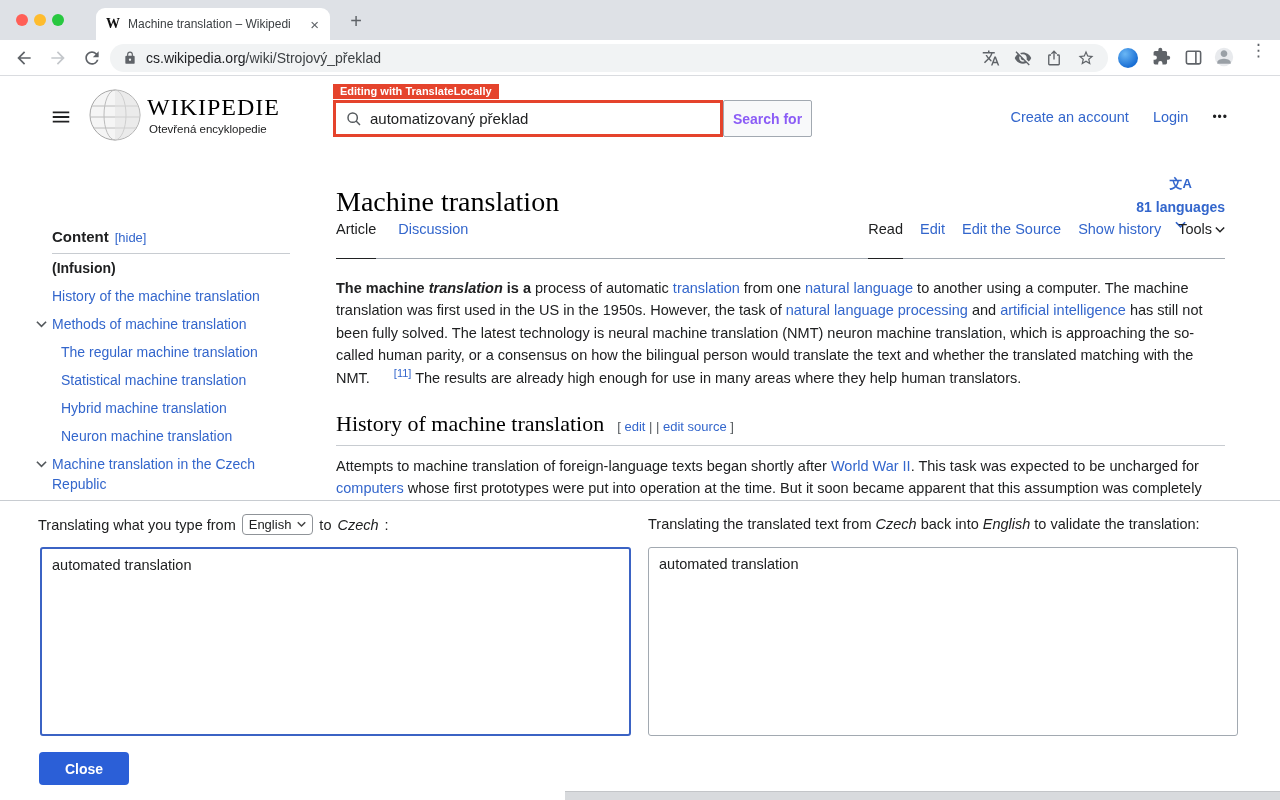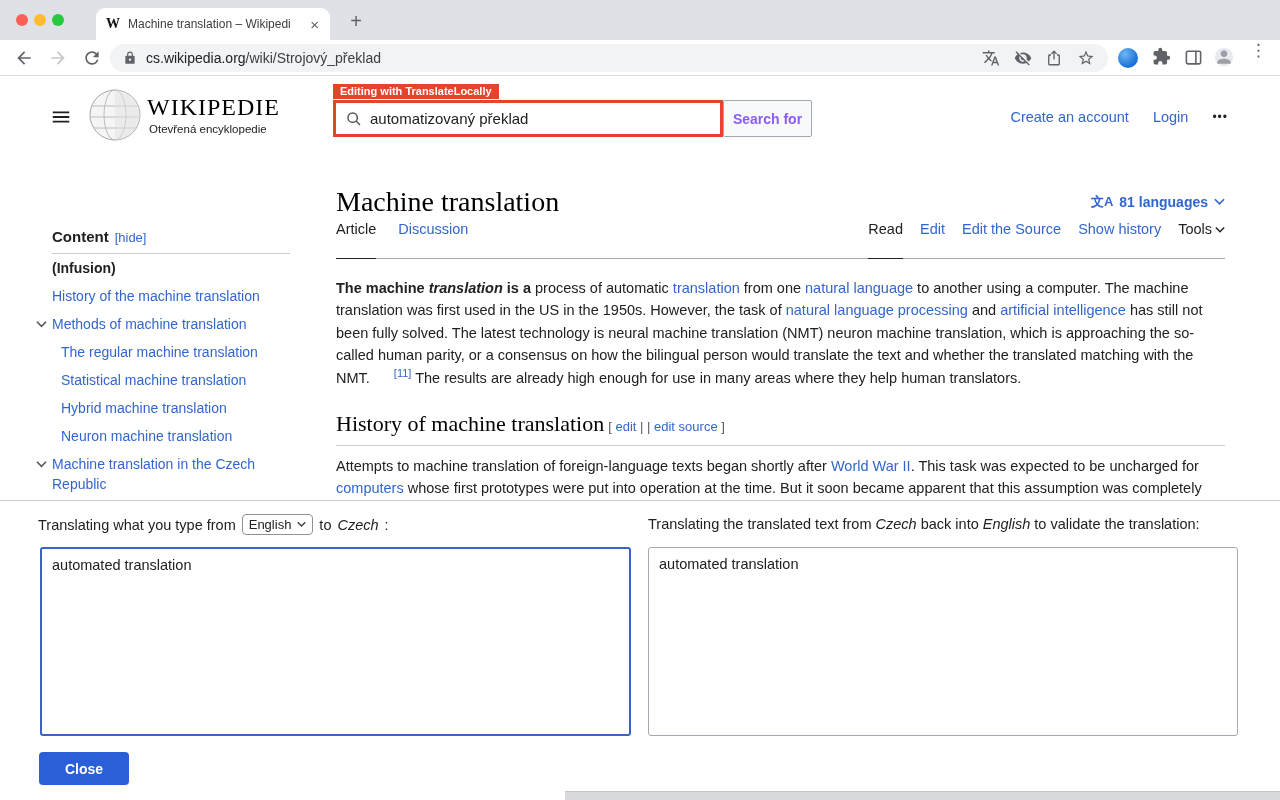--- a/index.html
+++ b/index.html
@@ -66,32 +66,32 @@
   .sb-item a { color:#3366cc; text-decoration:none; cursor:pointer; }
   .sb-item.bold { font-weight:bold; color:#202122; }
   .sb-item.sub { padding-left:9px; }
   .sb-item .tog { position:absolute; left:-16px; top:9px; width:11px; height:11px; color:#54595d; cursor:pointer; }
   .sb-item.wrap { white-space:normal; line-height:20px; padding:4px 0; }
 
   
   .wiki-main { position:absolute; left:336px; top:108px; width:889px; }
   .title-row { display:flex; justify-content:space-between; align-items:center; height:36px; }
   .page-title { font-family:"Liberation Serif", serif; font-size:28px; font-weight:normal; color:#000; }
-  .langs { display:flex; align-items:center; gap:6px; color:#3366cc; font-size:14px; font-weight:bold; cursor:pointer; }
+  .langs { display:flex; align-items:center; gap:6px; color:#3366cc; font-size:14px; font-weight:bold; cursor:pointer;flex-direction:column; }
   .langicon { font-size:13px; font-weight:bold; }
   .chev { width:11px; height:8px; }
   .tabs-row { margin-top:13px; display:flex; justify-content:space-between; border-bottom:1px solid #a2a9b1; height:26px; font-size:14.5px; }
   .trow-left, .trow-right { display:flex; gap:22px; align-items:flex-end; }
   .trow-right { gap:17px; }
   .ptab { padding-bottom:21px; cursor:pointer; color:#3366cc; }
   .ptab.dark { color:#202122; }
   .ptab.active { border-bottom:1px solid #202122; margin-bottom:-1px; color:#202122; }
   .ptab .chev { margin-left:3px; }
   .para { margin-top:18px; font-size:14.5px; line-height:22.4px; color:#202122; }
-  .h2row { margin-top:22px; display:flex; align-items:baseline; gap:4px; }
+  .h2row { margin-top:22px; display:flex; align-items:baseline; gap:13px; }
   .h2 { font-family:"Liberation Serif", serif; font-size:22px; font-weight:normal; color:#000; }
   .editlinks { font-size:13px; }
   .hrule { margin-top:8px; border:none; border-top:1px solid #c8ccd1; }
   .para2 { margin-top:9px; }
   .wlink { color:#3366cc; text-decoration:none; cursor:pointer; }
   sup { font-size:11px; line-height:0;padding-left:24px; }
   .seg-b { font-weight:bold; }
   .seg-bi { font-weight:bold; font-style:italic; }
   .seg-i { font-style:italic; }
   .seg-gray { color:#54595d; }

